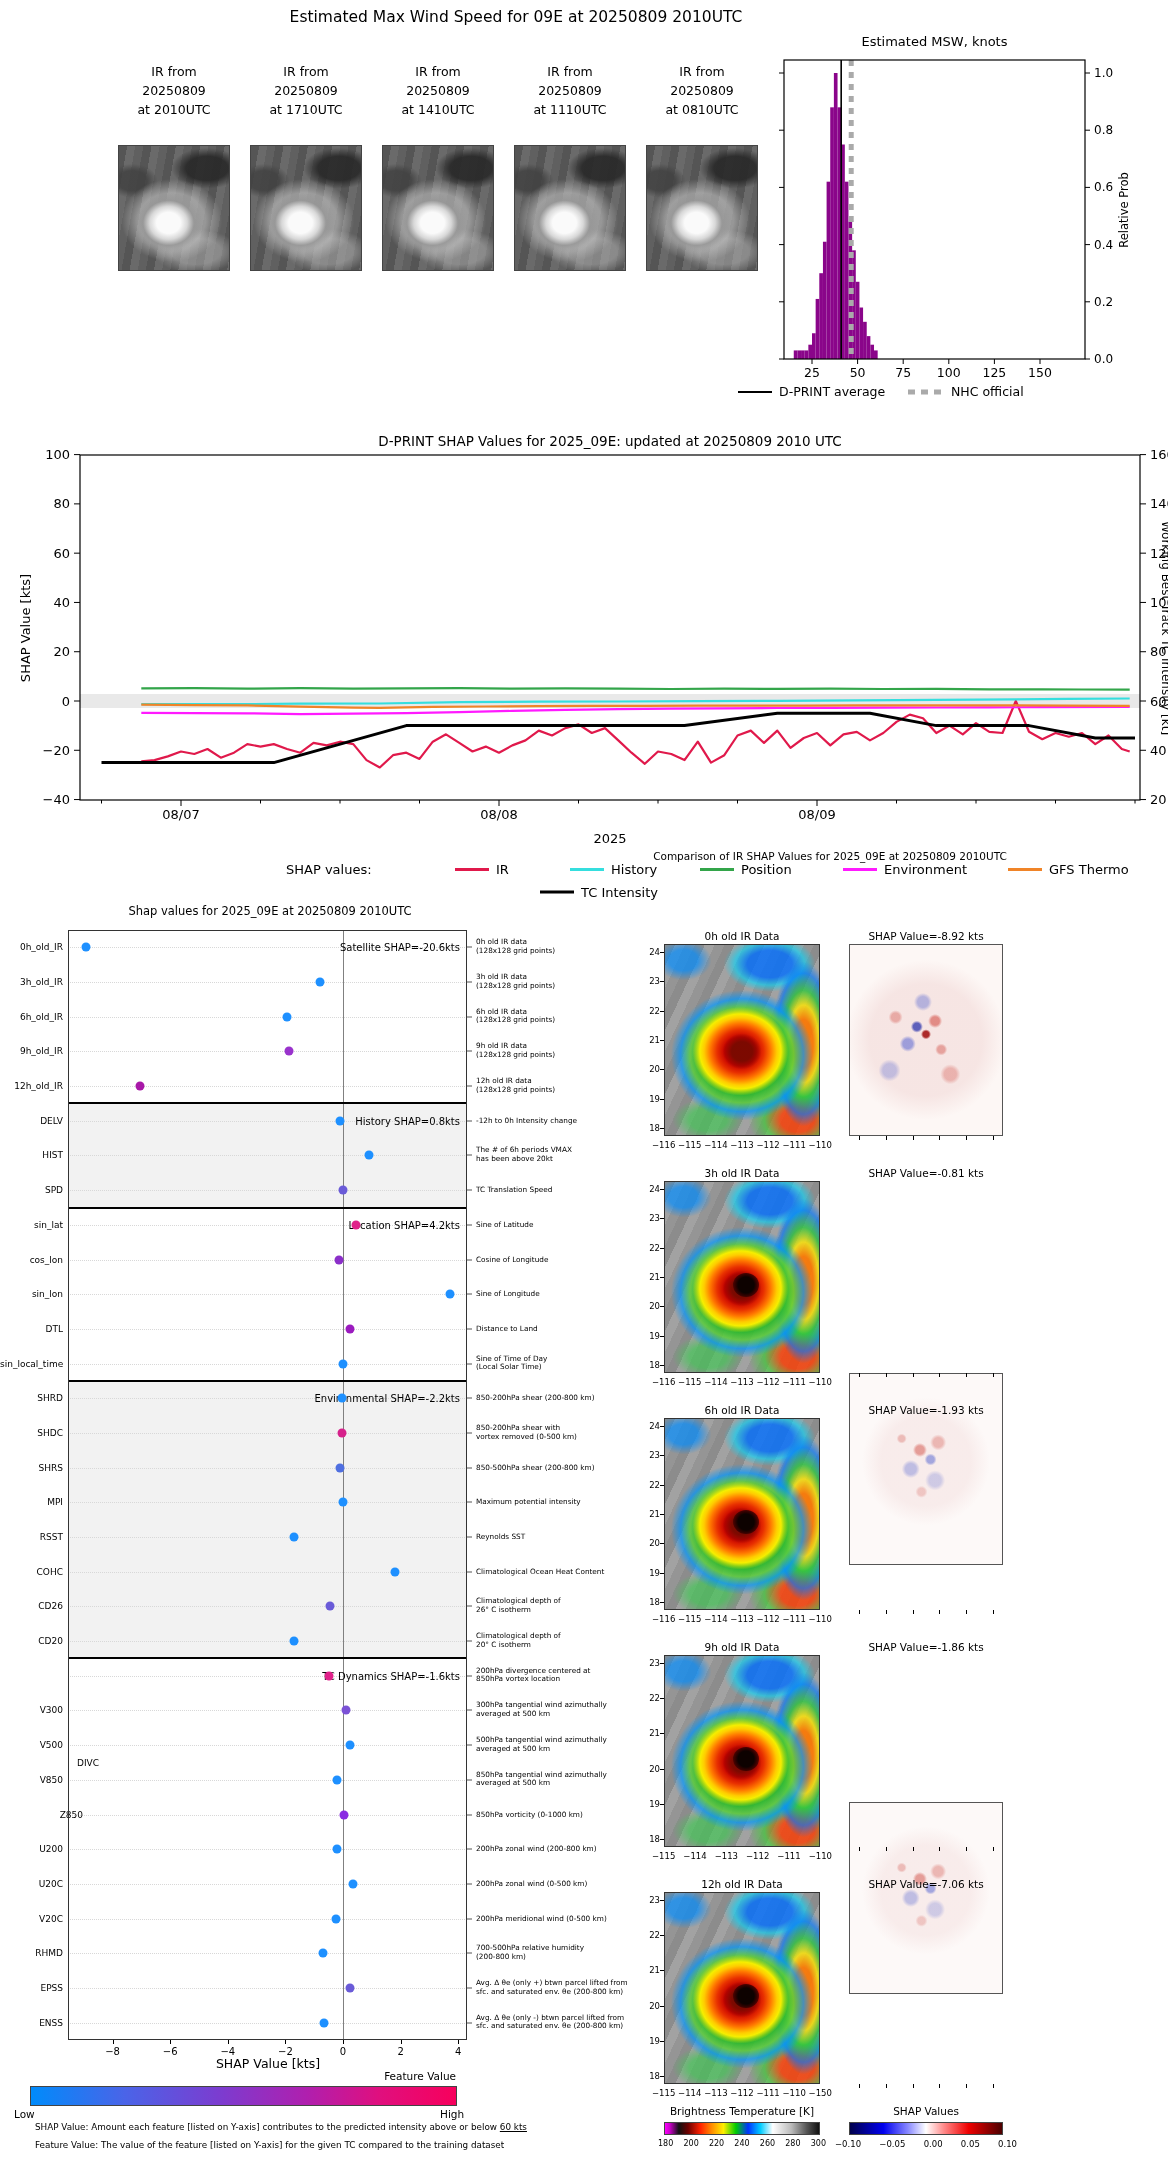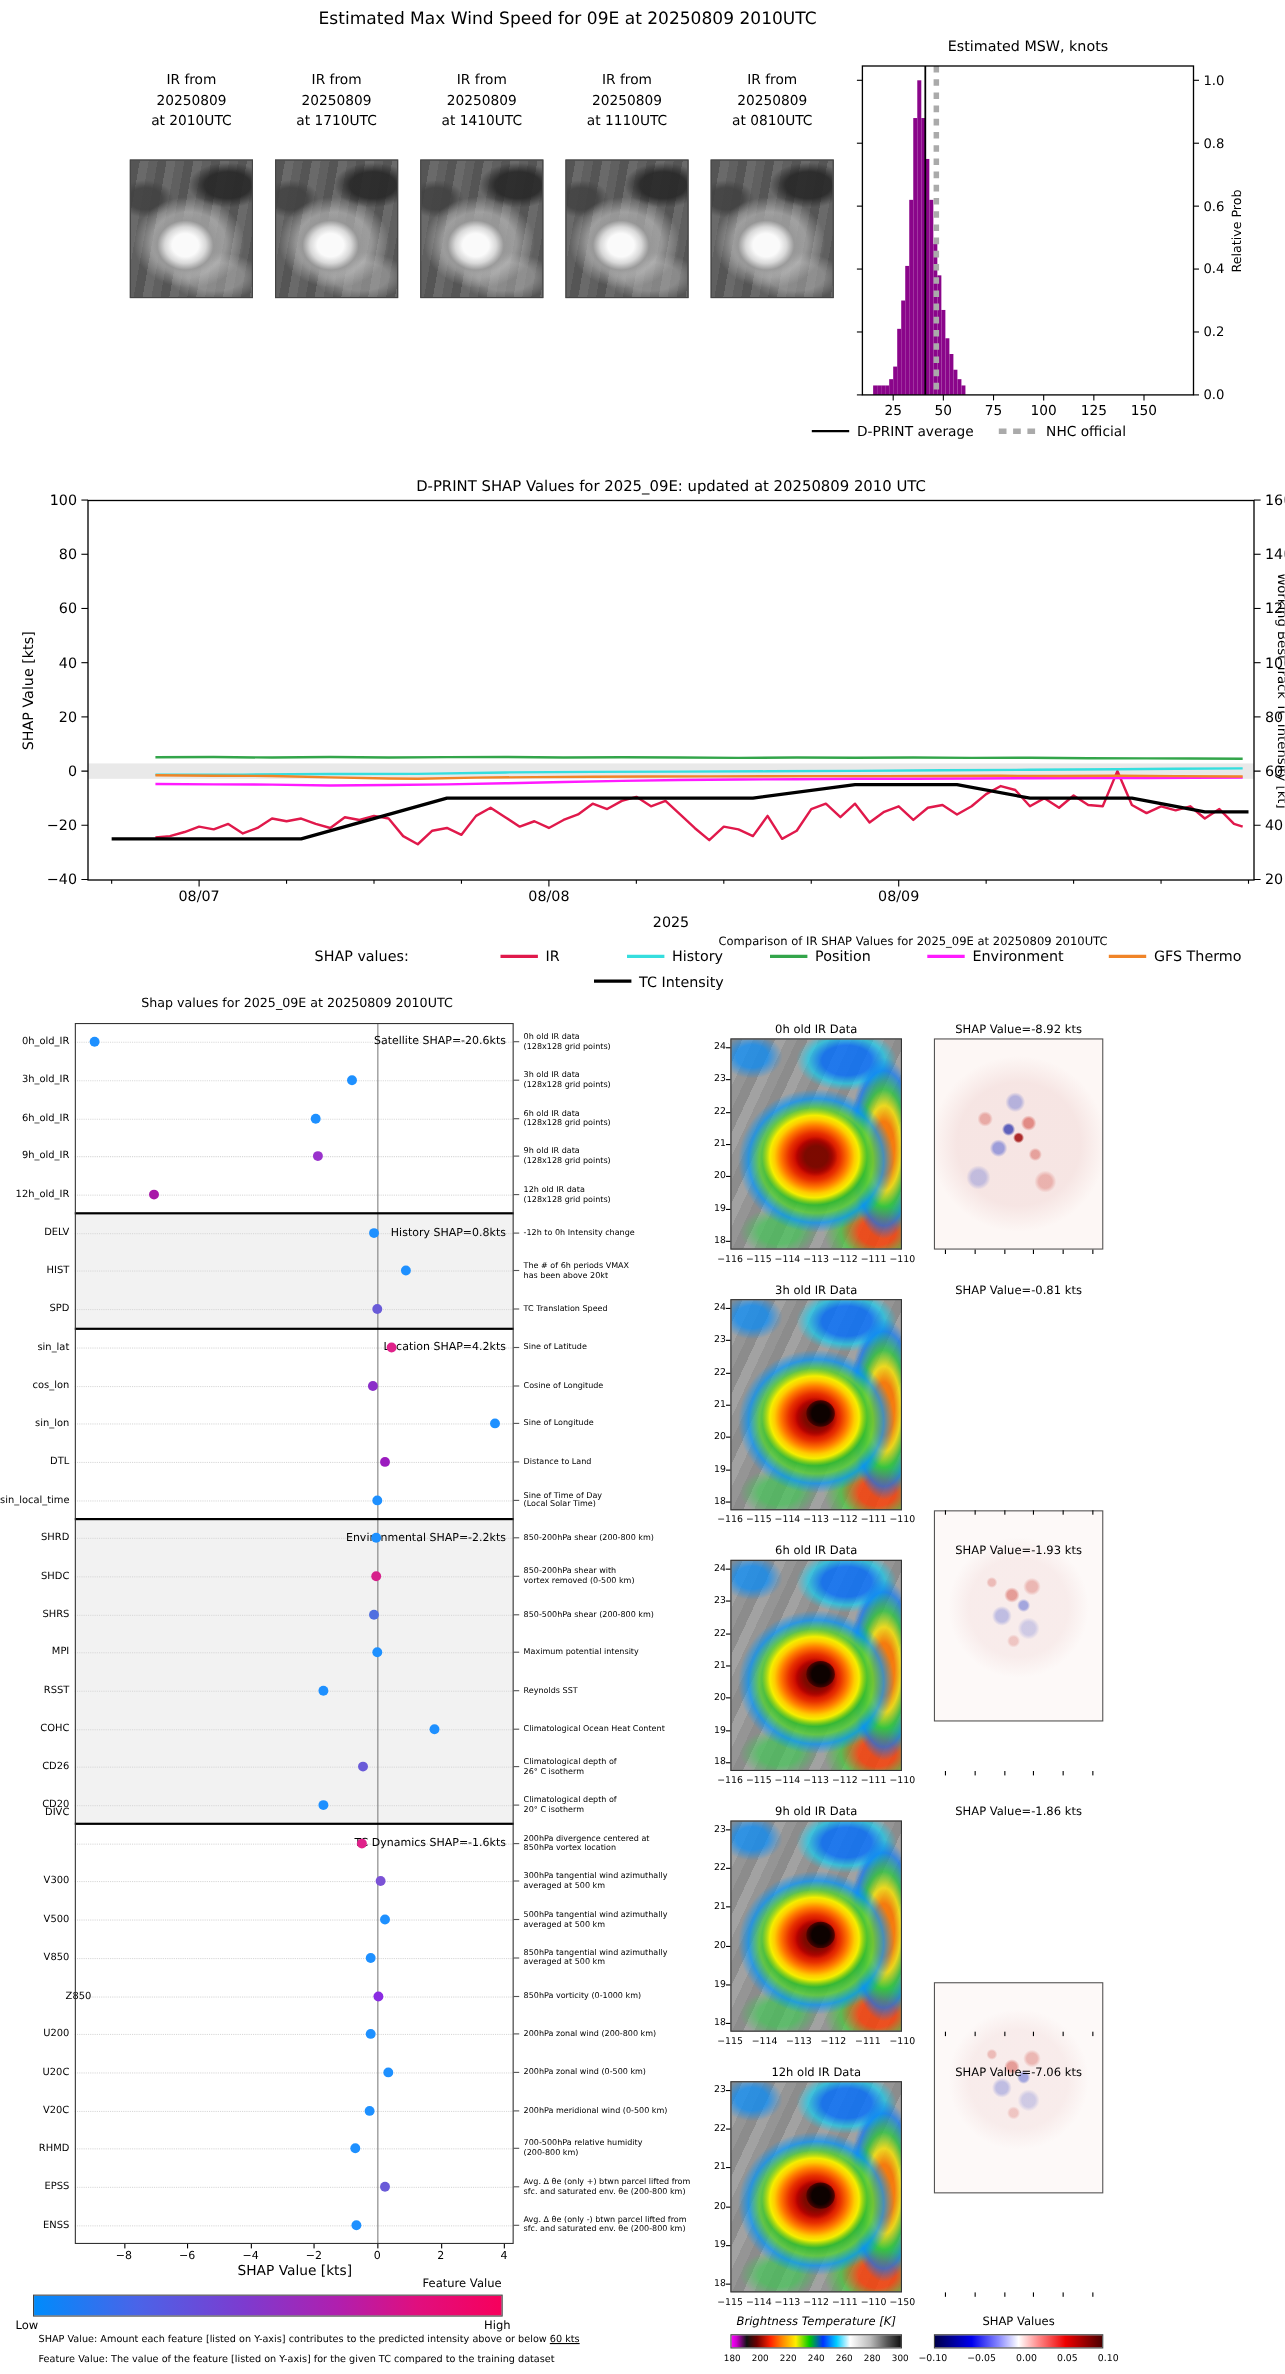--- a/index.html
+++ b/index.html
@@ -334,21 +334,21 @@
       <div class="abs dp-label" style="left: 0px; top: 1606.41px; width: 63px;">CD26</div>
       <div class="abs dp-desc-tick" style="left: 467px; top: 1606.41px; width: 5px;"></div>
       <div class="abs dp-desc" style="left: 476px; top: 1606.41px; width: 215px;">Climatological depth of
 26° C isotherm</div>
       <div class="abs dp-rowline" style="left: 68px; top: 1641.09px; width: 399px; height: 0px;"></div>
       <div class="abs dp-label" style="left: 0px; top: 1641.09px; width: 63px;">CD20</div>
       <div class="abs dp-desc-tick" style="left: 467px; top: 1641.09px; width: 5px;"></div>
       <div class="abs dp-desc" style="left: 476px; top: 1641.09px; width: 215px;">Climatological depth of
 20° C isotherm</div>
       <div class="abs dp-rowline" style="left: 68px; top: 1675.78px; width: 399px; height: 0px;"></div>
-      <div class="abs dp-label" style="left: 0px; top: 1648px; width: 63px;">DIVC</div>
+      <div class="abs dp-label" style="left: 0px; top: 1763px; width: 63px; padding-left: 36px;">DIVC</div>
       <div class="abs dp-desc-tick" style="left: 467px; top: 1675.78px; width: 5px;"></div>
       <div class="abs dp-desc" style="left: 476px; top: 1675.78px; width: 215px;">200hPa divergence centered at
 850hPa vortex location</div>
       <div class="abs dp-rowline" style="left: 68px; top: 1710.47px; width: 399px; height: 0px;"></div>
       <div class="abs dp-label" style="left: 0px; top: 1710.47px; width: 63px;">V300</div>
       <div class="abs dp-desc-tick" style="left: 467px; top: 1710.47px; width: 5px;"></div>
       <div class="abs dp-desc" style="left: 476px; top: 1710.47px; width: 215px;">300hPa tangential wind azimuthally
 averaged at 500 km</div>
       <div class="abs dp-rowline" style="left: 68px; top: 1745.16px; width: 399px; height: 0px;"></div>
       <div class="abs dp-label" style="left: 0px; top: 1745.16px; width: 63px;">V500</div>
@@ -609,21 +609,21 @@
         <span>−110</span>
         <span>−150</span>
       </div>
       <div class="abs map-title" style="left: 849px; top: 1878px; width: 154px;">SHAP Value=-7.06 kts</div>
       <div class="abs" style="left: 859px; top: 2084px; width: 1px; height: 4px; background: rgb(0, 0, 0);"></div>
       <div class="abs" style="left: 885.8px; top: 2084px; width: 1px; height: 4px; background: rgb(0, 0, 0);"></div>
       <div class="abs" style="left: 912.6px; top: 2084px; width: 1px; height: 4px; background: rgb(0, 0, 0);"></div>
       <div class="abs" style="left: 939.4px; top: 2084px; width: 1px; height: 4px; background: rgb(0, 0, 0);"></div>
       <div class="abs" style="left: 966.2px; top: 2084px; width: 1px; height: 4px; background: rgb(0, 0, 0);"></div>
       <div class="abs" style="left: 993px; top: 2084px; width: 1px; height: 4px; background: rgb(0, 0, 0);"></div>
-      <div class="abs" style="left: 644px; top: 2105px; width: 196px; font-size: 10.5px; text-align: center; font-style: italic;">Brightness Temperature [K]</div>
+      <div class="abs" style="left: 644px; top: 2105px; width: 196px; font-size: 10.5px; text-align: center;">Brightness Temperature [K]</div>
       <div class="abs cb cb-bt" style="left: 664px; top: 2122px; width: 156px; height: 13px;"></div>
       <div class="abs cb-tickrow" style="left: 658px; top: 2139px; width: 168px;">
         <span>180</span>
         <span>200</span>
         <span>220</span>
         <span>240</span>
         <span>260</span>
         <span>280</span>
         <span>300</span>
       </div>

